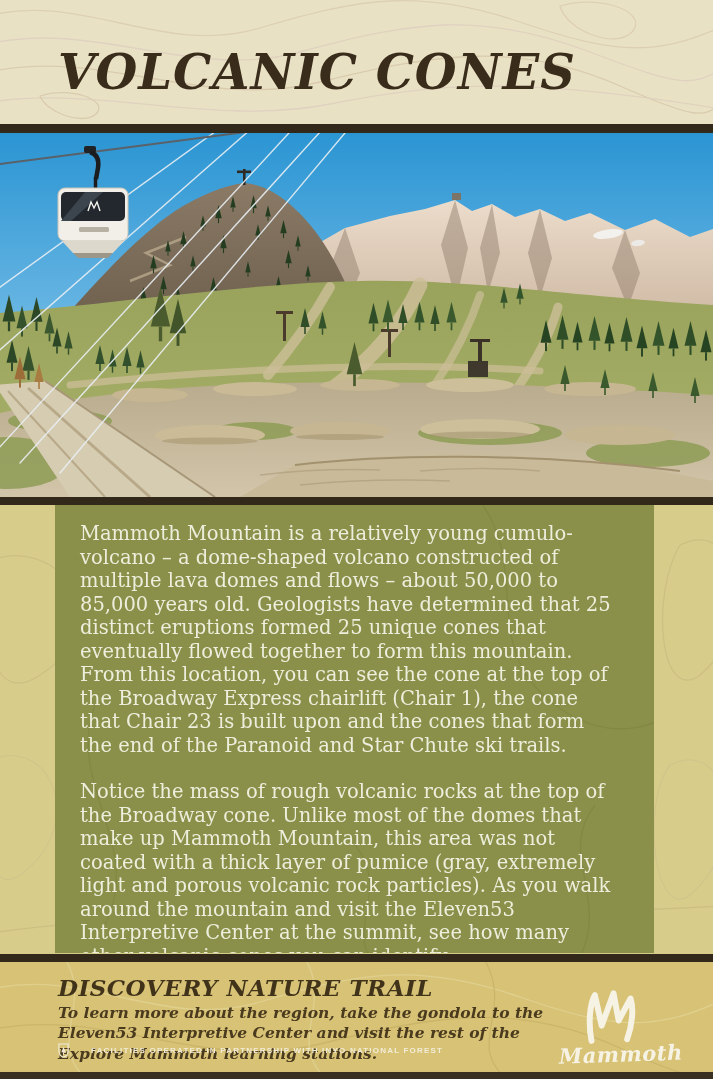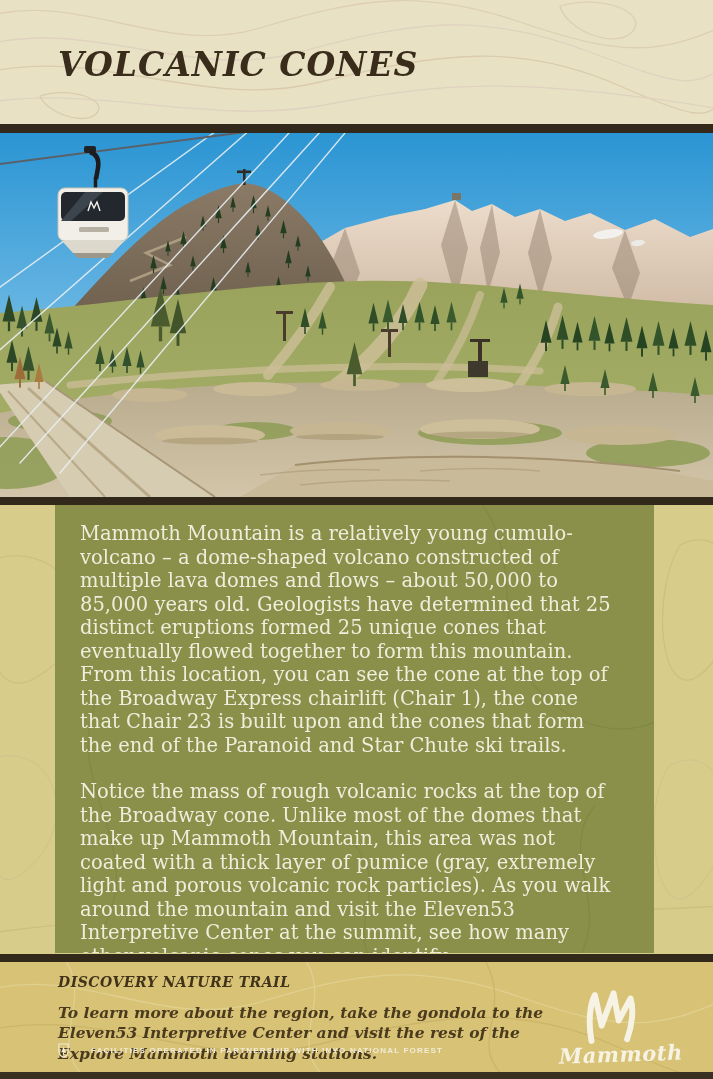--- a/index.html
+++ b/index.html
@@ -5,21 +5,21 @@
   html,body{margin:0;padding:0;background:#6b6b6b;}
   .poster{position:relative;width:713px;height:1079px;overflow:hidden;
           font-family:"DejaVu Serif",serif;background:#e9e1c4;}
   .poster svg{display:block;}
   .layer{position:absolute;left:0;top:0;}
 
   
   .header{position:absolute;left:0;top:0;width:713px;height:124px;background:#e9e1c4;overflow:hidden;}
   .title{position:absolute;left:58px;top:48px;margin:0;
          font-family:"DejaVu Serif",serif;font-style:italic;font-weight:700;
-         font-size:33px;line-height:1;letter-spacing:1px;color:#3a2c1b;white-space:nowrap;}
+         font-size:48px;line-height:1;letter-spacing:1px;color:#3a2c1b;white-space:nowrap;}
 
   
   .rule{position:absolute;left:0;width:713px;background:#33291b;}
   .rule.r1{top:124px;height:9px;}
   .rule.r2{top:497px;height:8px;}
   .rule.r3{top:954px;height:8px;}
   .bottombar{position:absolute;left:0;top:1072px;width:713px;height:7px;background:#3a3022;}
 
   
   .photo{position:absolute;left:0;top:133px;width:713px;height:364px;margin:0;overflow:hidden;}
@@ -27,21 +27,21 @@
   
   .mid{position:absolute;left:0;top:505px;width:713px;height:449px;background:#d8cc8b;overflow:hidden;}
   .textbox{position:absolute;left:55px;top:0;width:599px;height:448px;background:#8a9049;
            box-sizing:border-box;padding:17px 32px 0 25px;overflow:hidden;}
   .textbox p{position:relative;margin:0 0 23px 0;font-size:19.5px;line-height:23.5px;
              color:#edeedc;z-index:2;}
 
   
   .footer{position:absolute;left:0;top:962px;width:713px;height:110px;background:#d7c276;overflow:hidden;}
   .footer-heading{position:absolute;left:58px;top:12px;margin:0;
-                  font-style:italic;font-weight:700;font-size:14px;letter-spacing:.5px;color:#41331a;}
+                  font-style:italic;font-weight:700;font-size:23px;letter-spacing:.5px;color:#41331a;}
   .footer-body{position:absolute;left:58px;top:41px;margin:0;width:486px;
                font-style:italic;font-weight:700;font-size:15.5px;line-height:1.32;color:#4a3a1e;}
   .partnership{position:absolute;left:57px;top:81px;display:flex;align-items:center;gap:21px;
                color:#f2ecd7;}
   .partnership span{font-family:"Liberation Sans",sans-serif;font-weight:700;
                     font-size:8px;letter-spacing:1.2px;}
   .brand{position:absolute;right:50px;top:28px;width:104px;text-align:center;color:#f7f3e4;}
   .brand .mark{margin:0 auto;}
   .brand-text{font-style:italic;font-weight:700;font-size:21px;letter-spacing:.5px;
               transform:rotate(-2deg);margin-top:-4px;}

